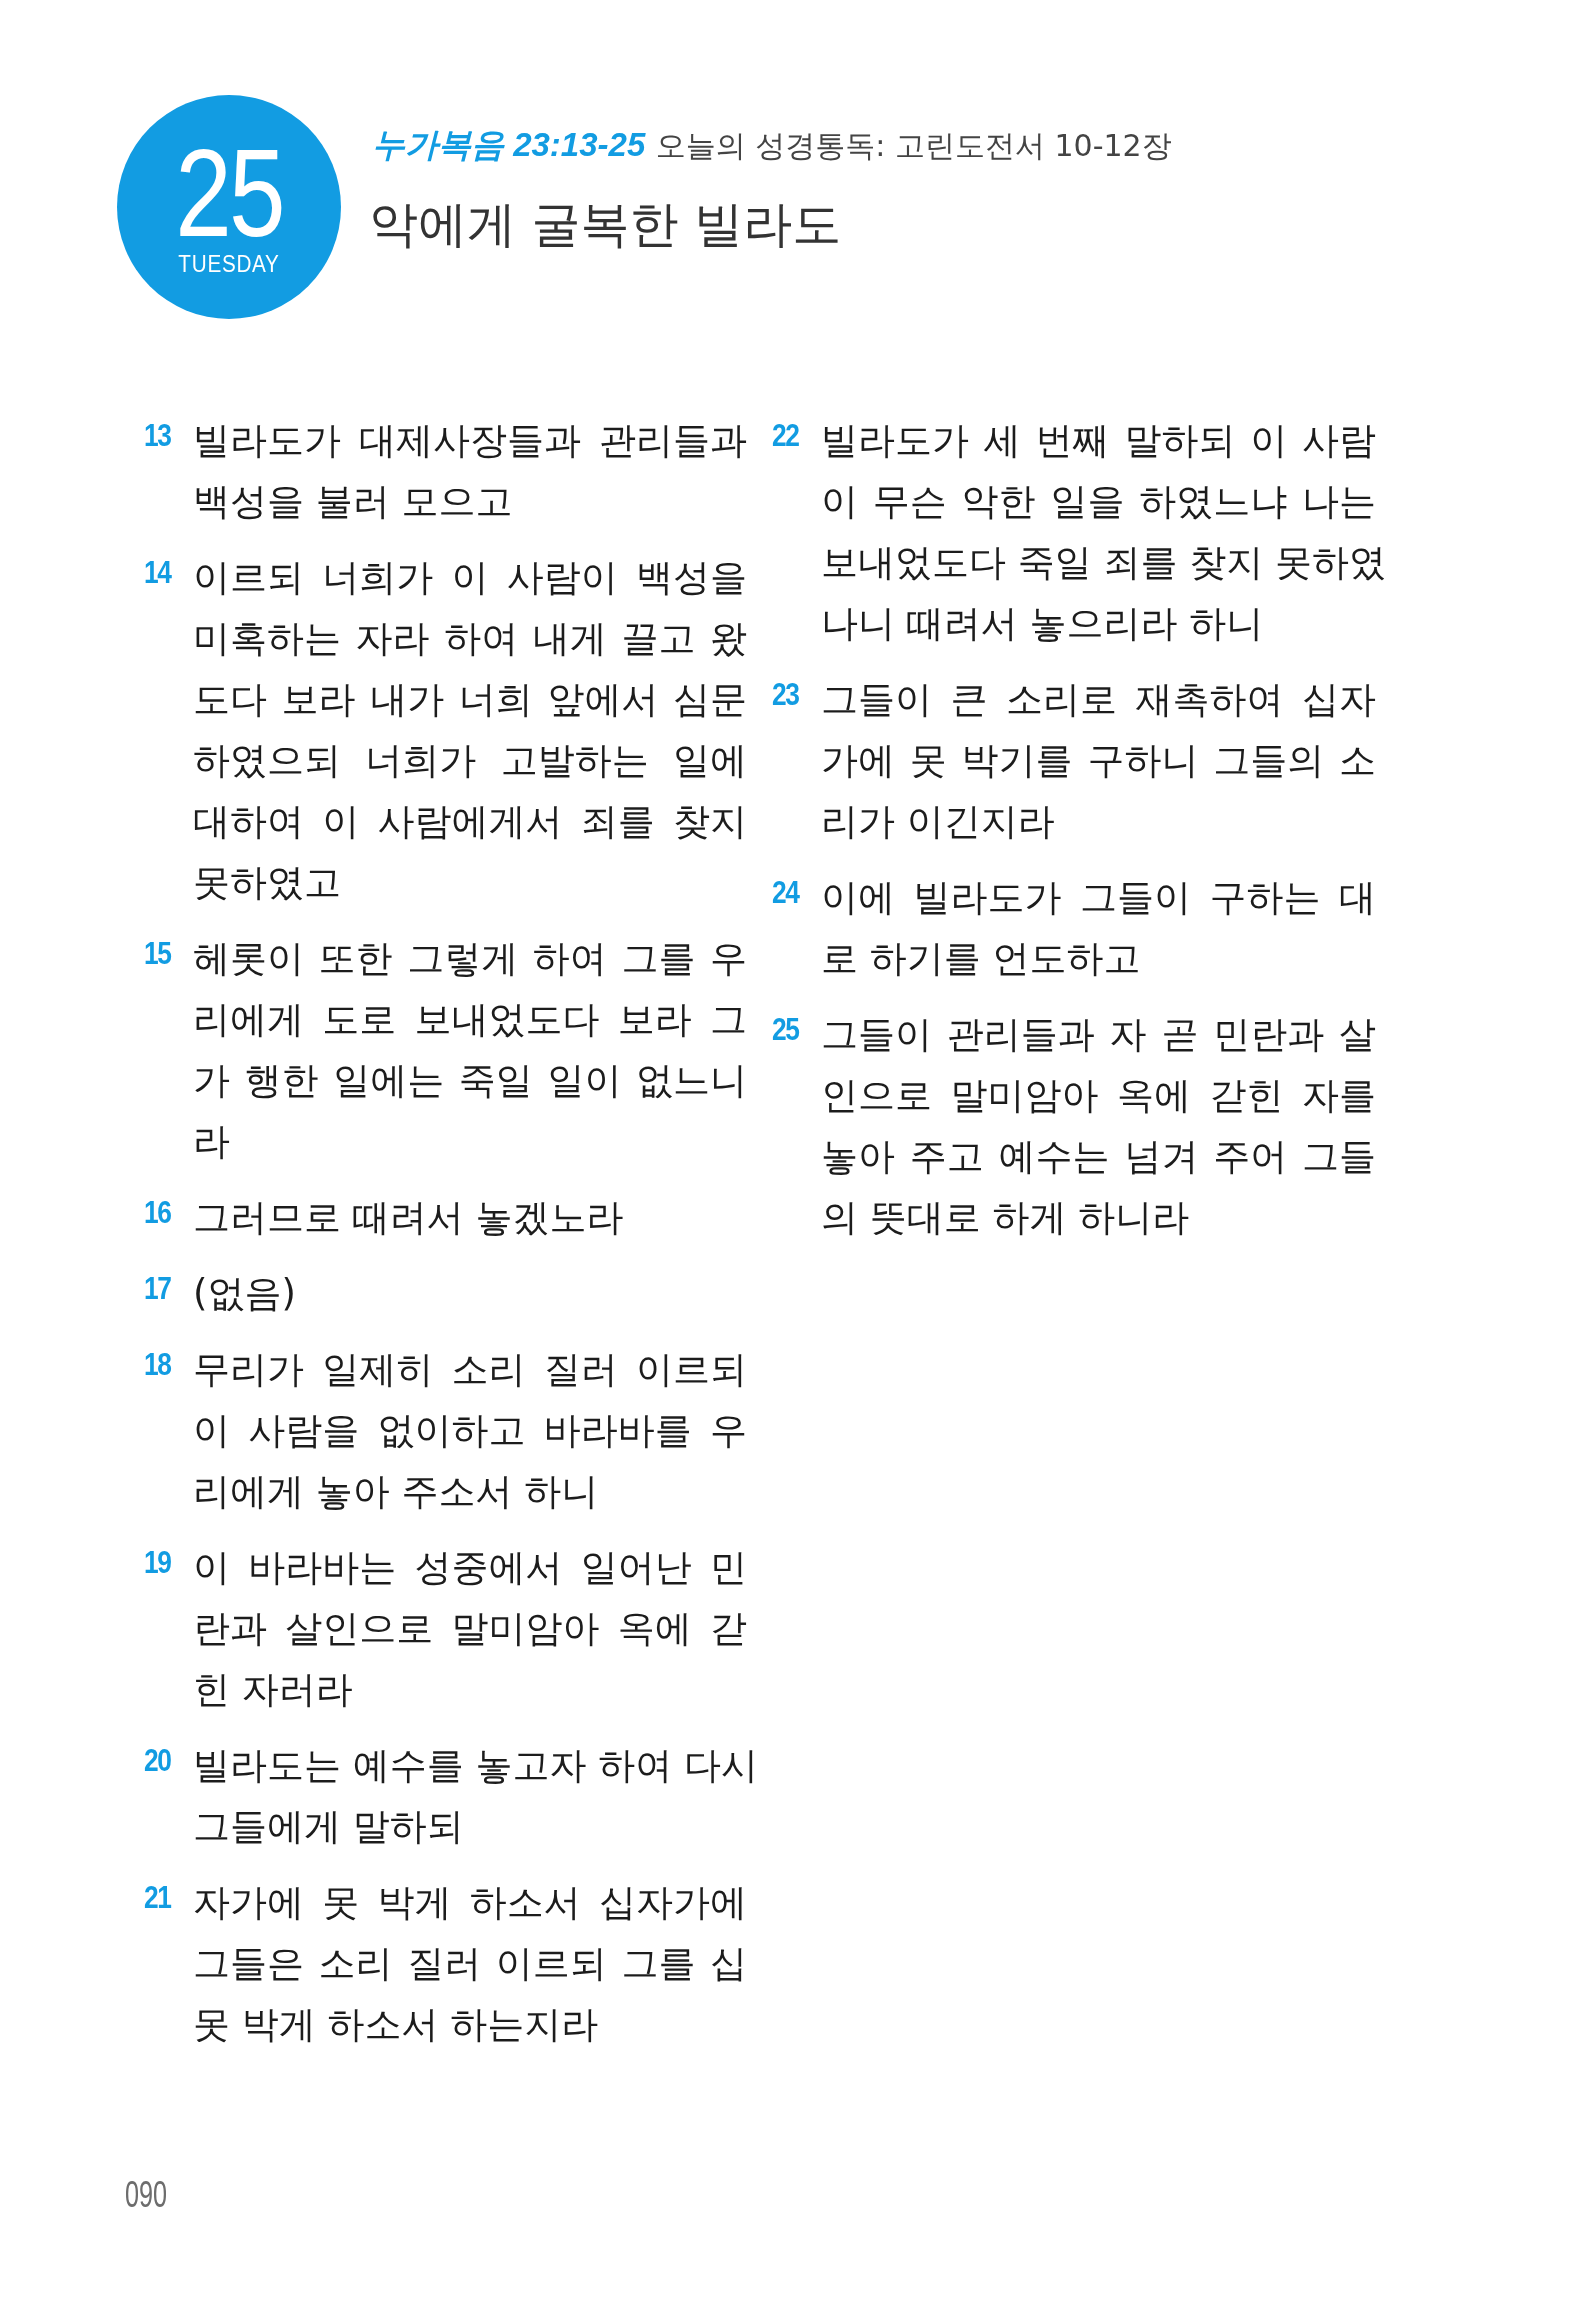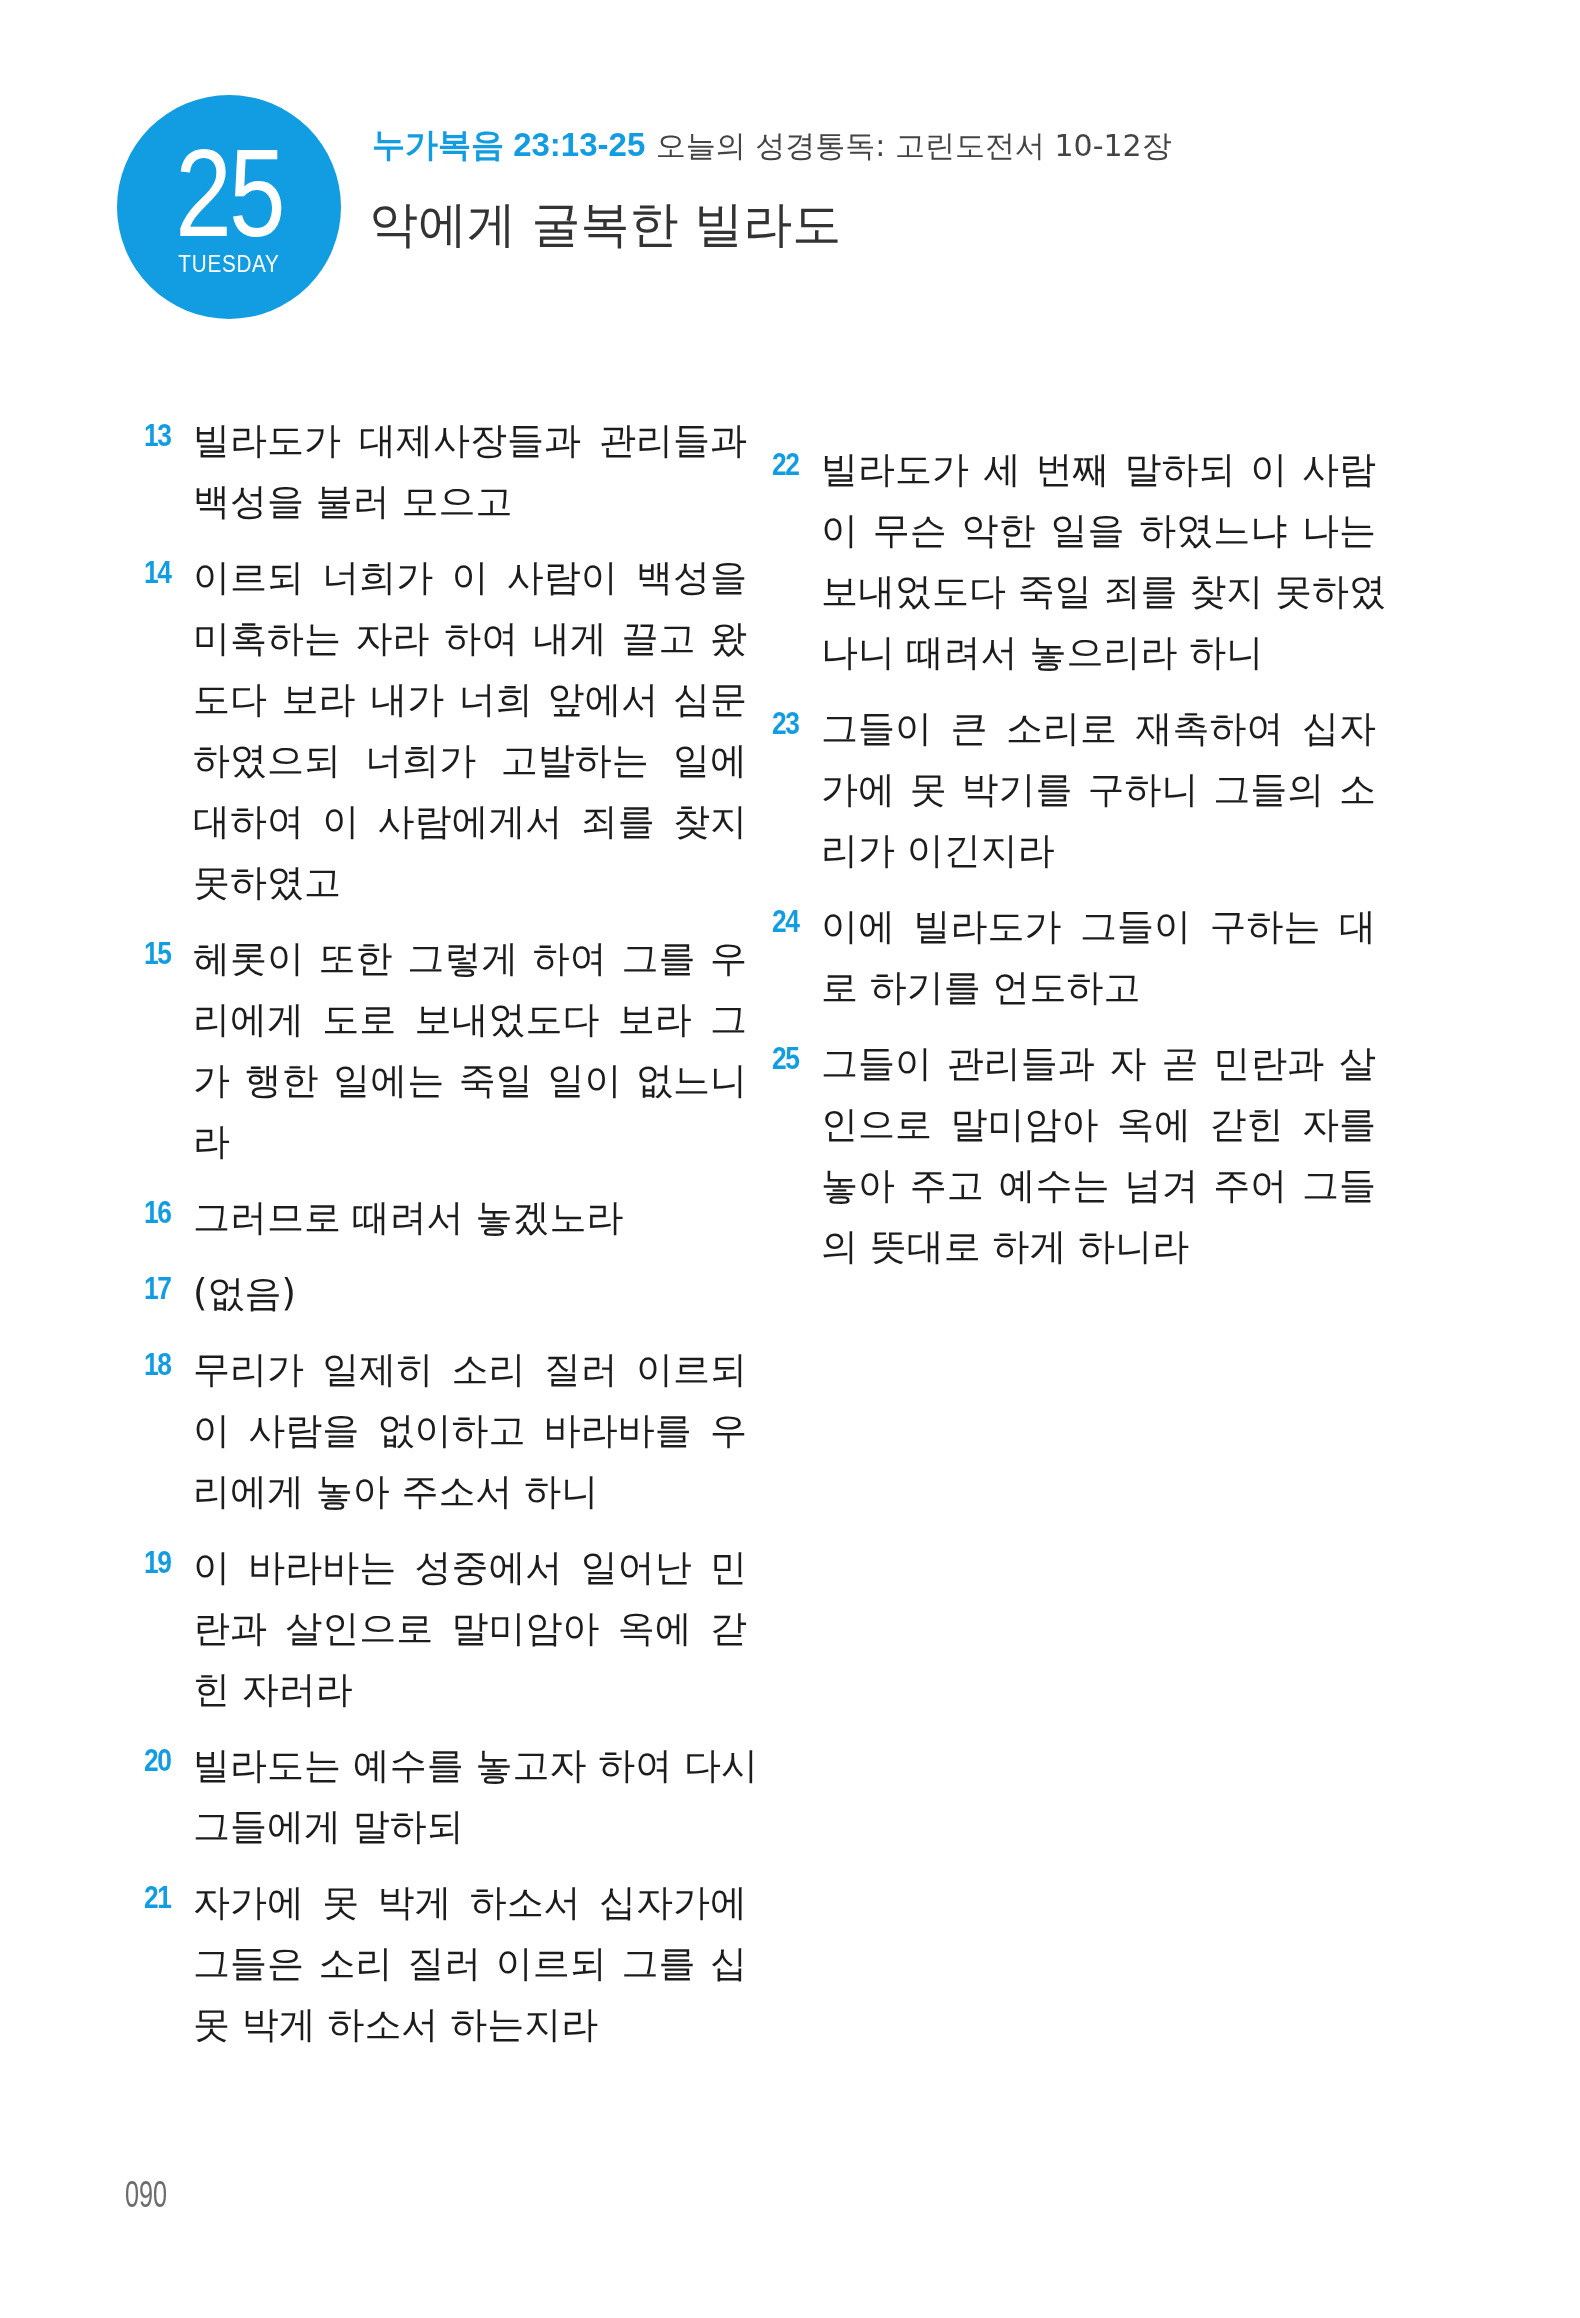--- a/index.html
+++ b/index.html
@@ -5,27 +5,27 @@
   html, body { margin:0; padding:0; background:#ffffff; }
   body { width:1581px; height:2319px; position:relative; overflow:hidden;
          font-family:"DejaVu Sans", "Liberation Sans", sans-serif; color:#222; }
   .badge { position:absolute; left:117px; top:95px; width:224px; height:224px;
            border-radius:50%; background:#129ce2; color:#fff; text-align:center; }
   .badge-num { position:absolute; left:0; right:0; top:36px; font-family:"Liberation Sans", sans-serif;
                font-size:124px; line-height:124px; letter-spacing:-3.3px; transform:scaleX(0.82); }
   .badge-day { position:absolute; left:0; right:0; top:156px; font-family:"Liberation Sans", sans-serif;
                font-size:23px; letter-spacing:0.8px; transform:scaleX(0.9); }
   .subtitle { position:absolute; left:372px; top:124px; white-space:nowrap; font-size:33px; line-height:41px; }
-  .subtitle .ref { color:#129ce2; font-weight:bold; font-family:"Liberation Sans", sans-serif; }
+  .subtitle .ref { color:#129ce2; font-weight:bold; font-family:"Liberation Sans", sans-serif;font-style:italic; }
   .subtitle .reading { color:#444; font-family:"DejaVu Sans", sans-serif; font-size:30px;margin-top:24px; }
   .title { position:absolute; left:369px; top:175px; font-size:49px; line-height:99px; color:#333;
            font-family:"DejaVu Serif", serif; white-space:nowrap; }
   .col { position:absolute; top:410px; }
   .col.left { left:124px; width:603px;margin-left:20px; }
-  .col.right { left:772px; width:604px;margin-top:29px; }
+  .col.right { left:772px; width:604px; }
   .verse { position:relative; padding-left:49px; margin-bottom:15px; }
   .vnum { position:absolute; left:0; top:8.2px; color:#129ce2; font-weight:bold; font-size:31px;
           font-family:"Liberation Sans", sans-serif; letter-spacing:-1.6px; transform:scaleX(0.85); transform-origin:left; }
   .line { display:block; font-size:37px; line-height:61px; height:61px; color:#1c1c1c;
           text-align:justify; text-align-last:justify; white-space:nowrap; overflow:visible; }
   .line.last { text-align-last:left; }
   .pagenum { position:absolute; left:125px; top:2174px; font-family:"Liberation Sans", sans-serif;
              font-size:36px; color:#6d6d6d; transform:scaleX(0.7); transform-origin:left; }
 </style>
 </head>

